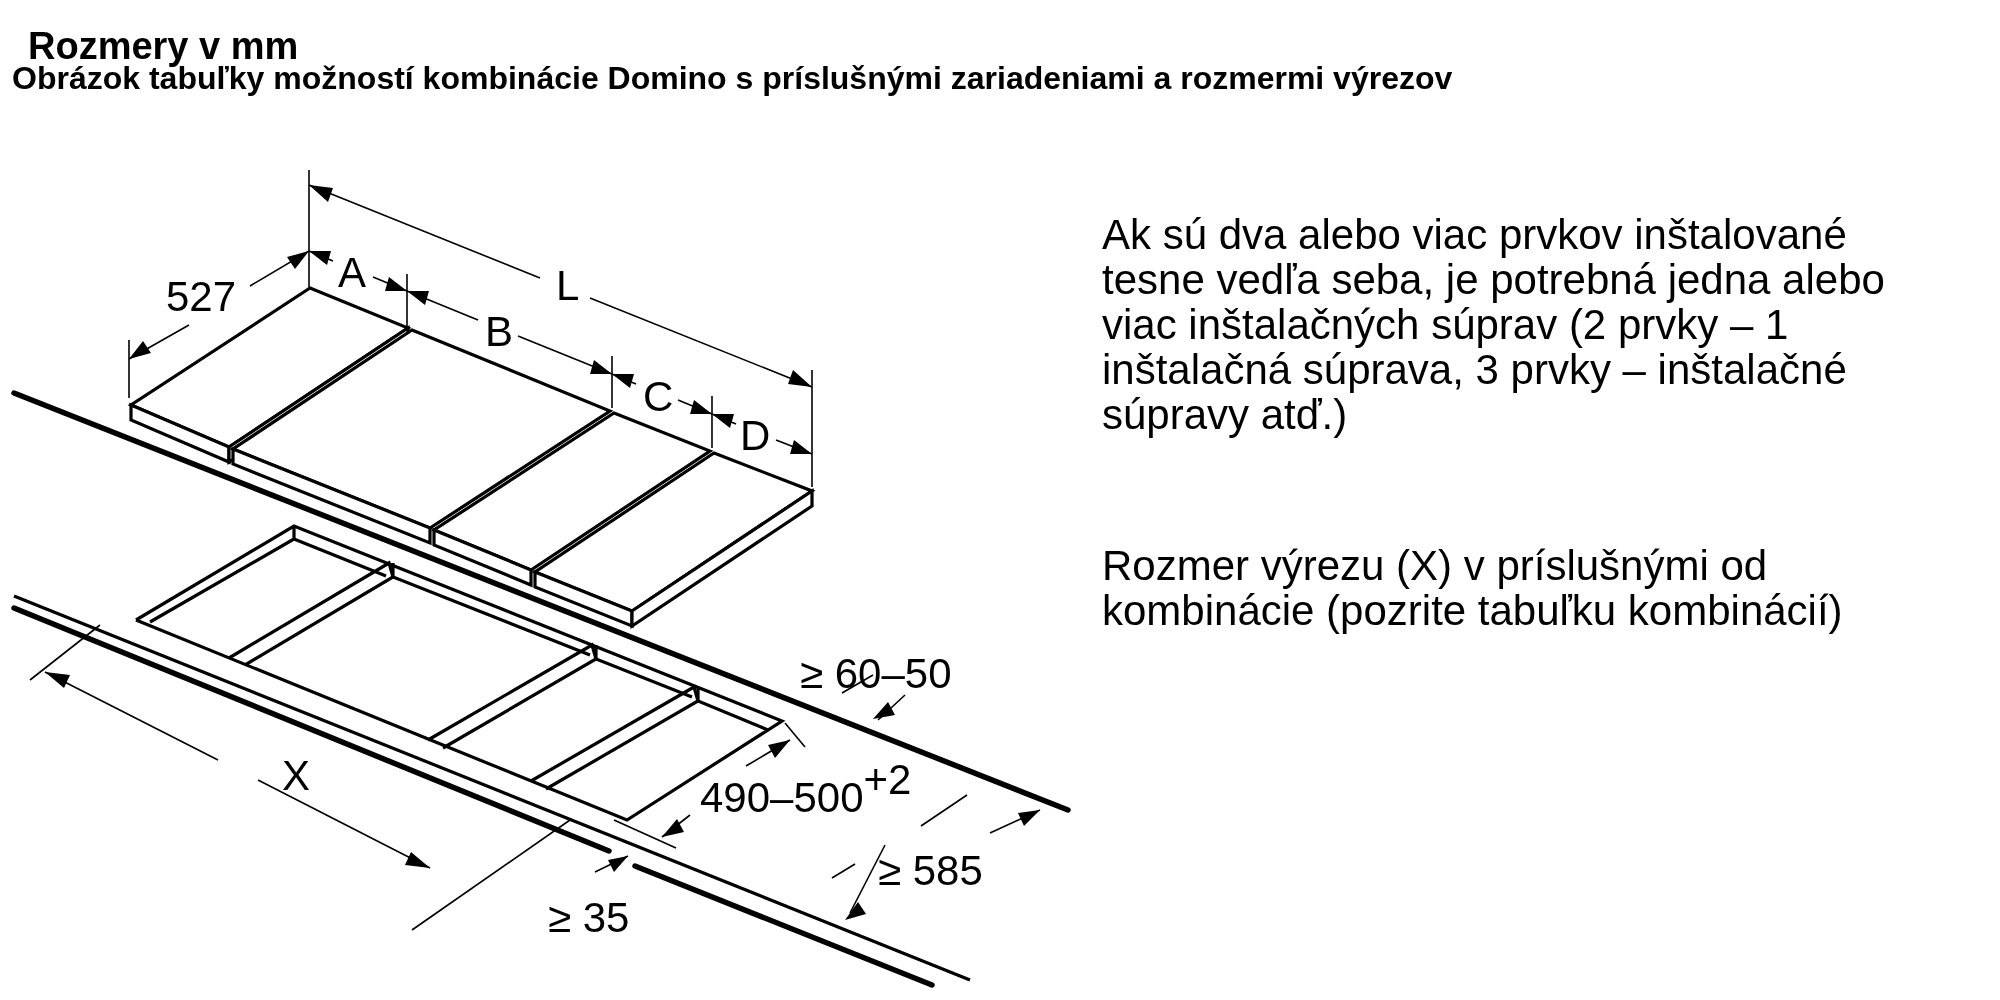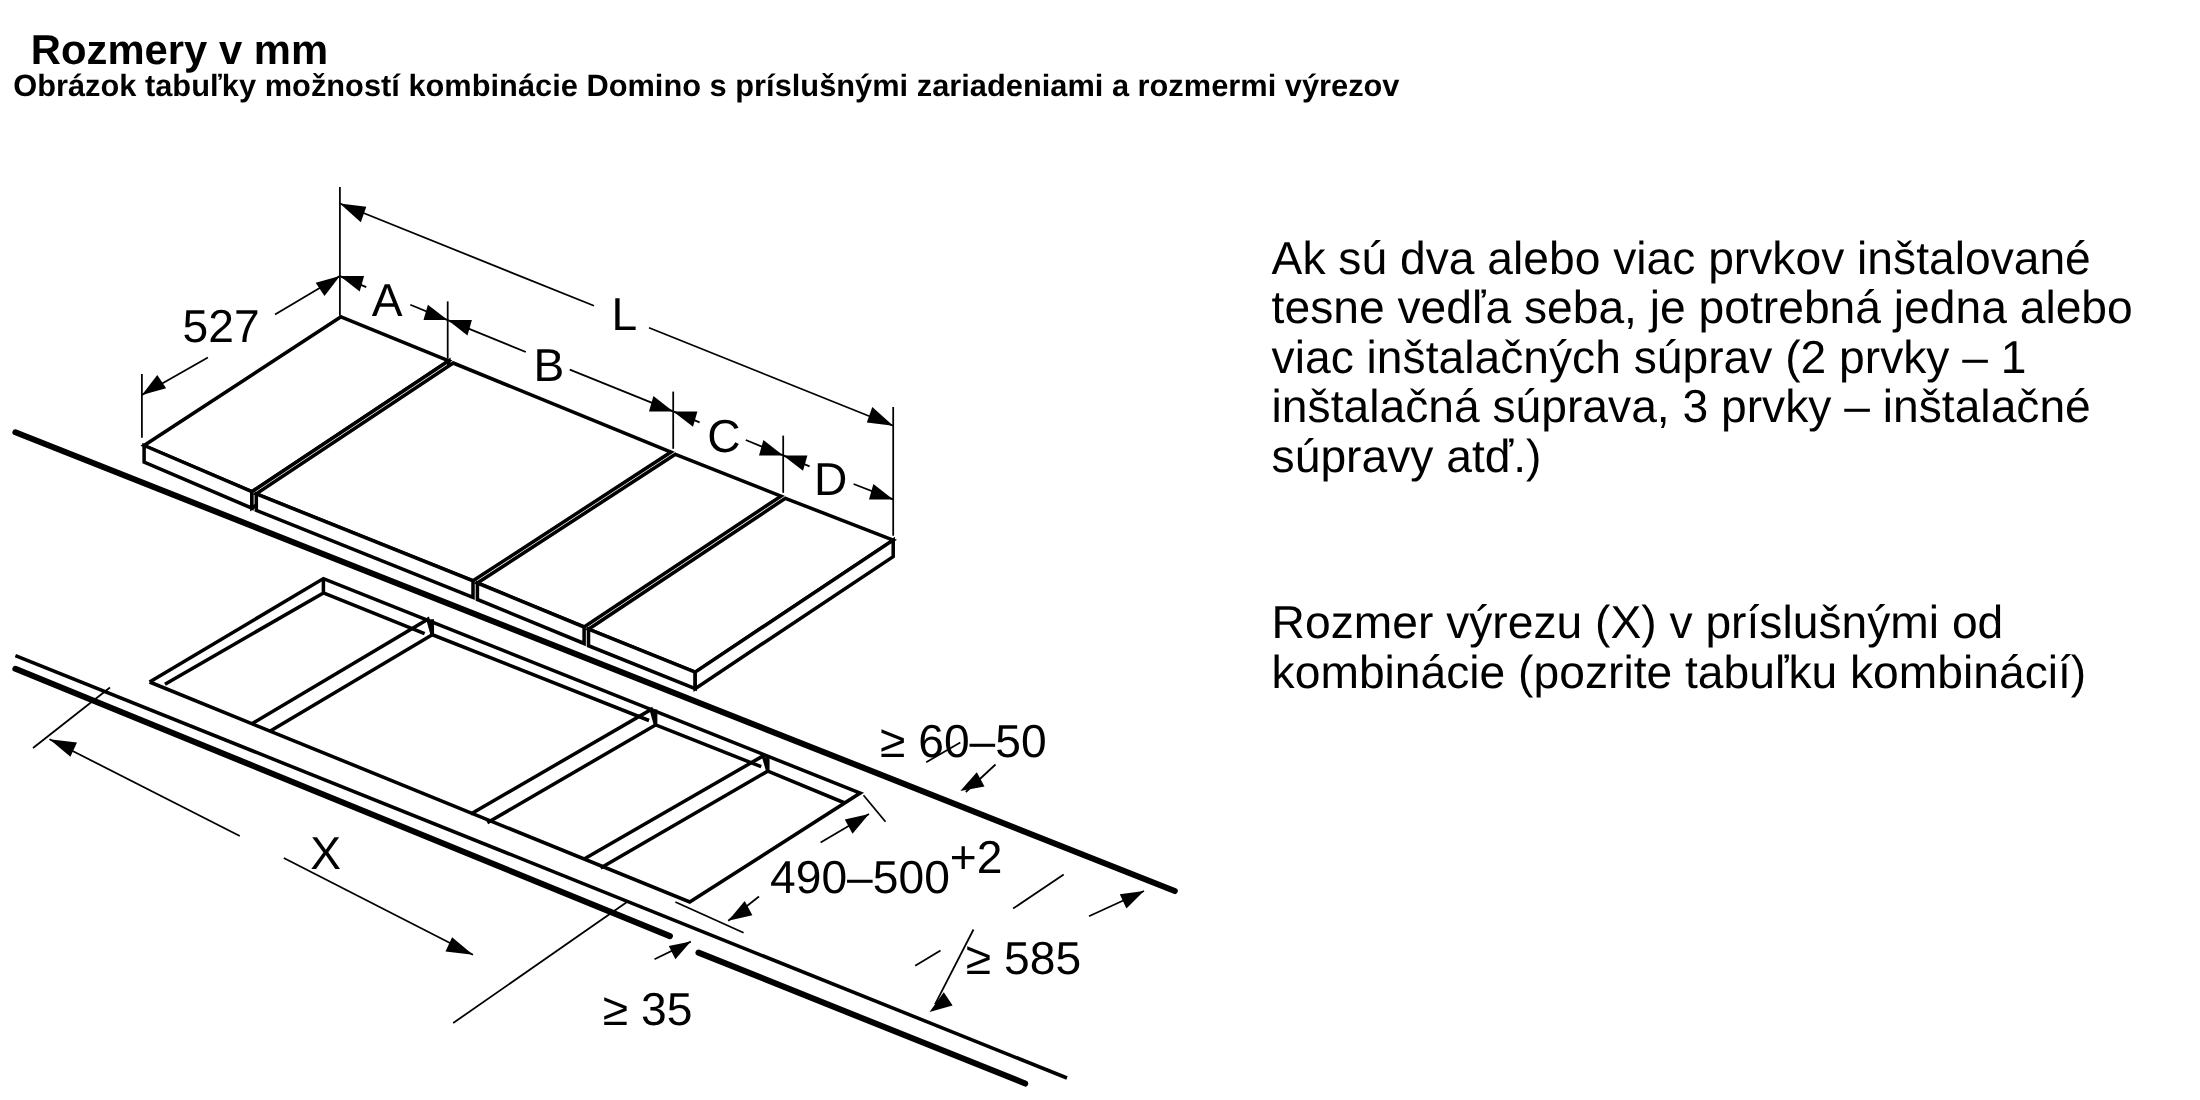--- a/index.html
+++ b/index.html
@@ -1,19 +1,19 @@
 <!DOCTYPE html>
 <html><head>
 <meta charset="utf-8">
 <style>
   html, body { margin: 0; padding: 0; background: #ffffff; }
   body { width: 2000px; height: 1000px; position: relative; overflow: hidden; font-family: "Liberation Sans", sans-serif; color: #000; }
   .hdr-sub { position: absolute; left: 12px; top: 8px; font-size: 38px; line-height: 44px; font-weight: bold; margin: 16px; }
-  .hdr-title { position: absolute; left: 12px; top: 55px; width: 1980px; font-size: 28px; line-height: 46px; font-weight: bold; margin: 0; }
-  .note { position: absolute; left: 1156px; font-size: 42px; line-height: 45px; margin: 0; white-space: pre-line; }
+  .hdr-title { position: absolute; left: 12px; top: 55px; width: 1980px; font-size: 32px; line-height: 46px; font-weight: bold; margin: 0; }
+  .note { position: absolute; left: 1102px; font-size: 42px; line-height: 45px; margin: 0; white-space: pre-line; }
   .note1 { top: 212px; }
   .note2 { top: 543px; }
   svg.diagram { position: absolute; left: 0; top: 0; width: 2000px; height: 1000px; }
   svg text { font-family: "Liberation Sans", sans-serif; font-size: 42px; fill: #000; }
   .thin { stroke: #000; stroke-width: 1.6; fill: none; }
   .med { stroke: #000; stroke-width: 3.2; fill: none; stroke-linejoin: miter; }
   .thick { stroke: #000; stroke-width: 5.5; fill: none; stroke-linecap: round; }
   .arrow { fill: #000; stroke: none; }
   .face { fill: #ffffff; stroke: #000; stroke-width: 3.2; stroke-linejoin: miter; }
 </style>

